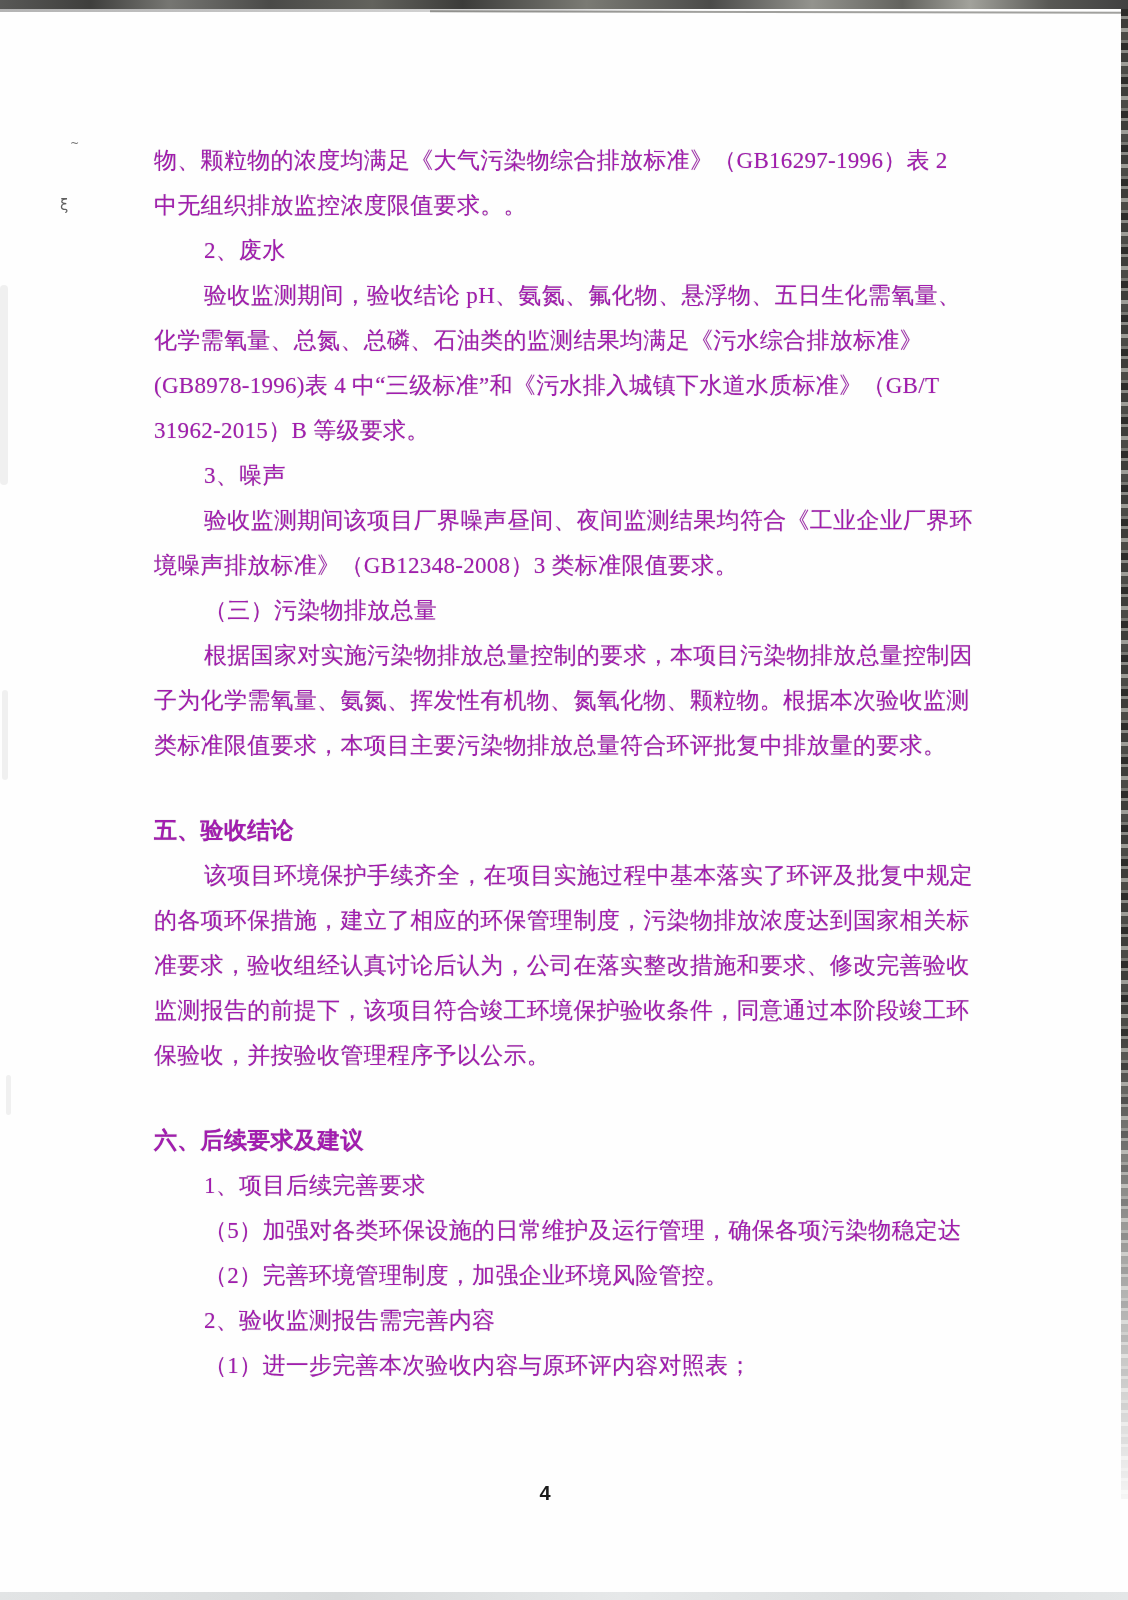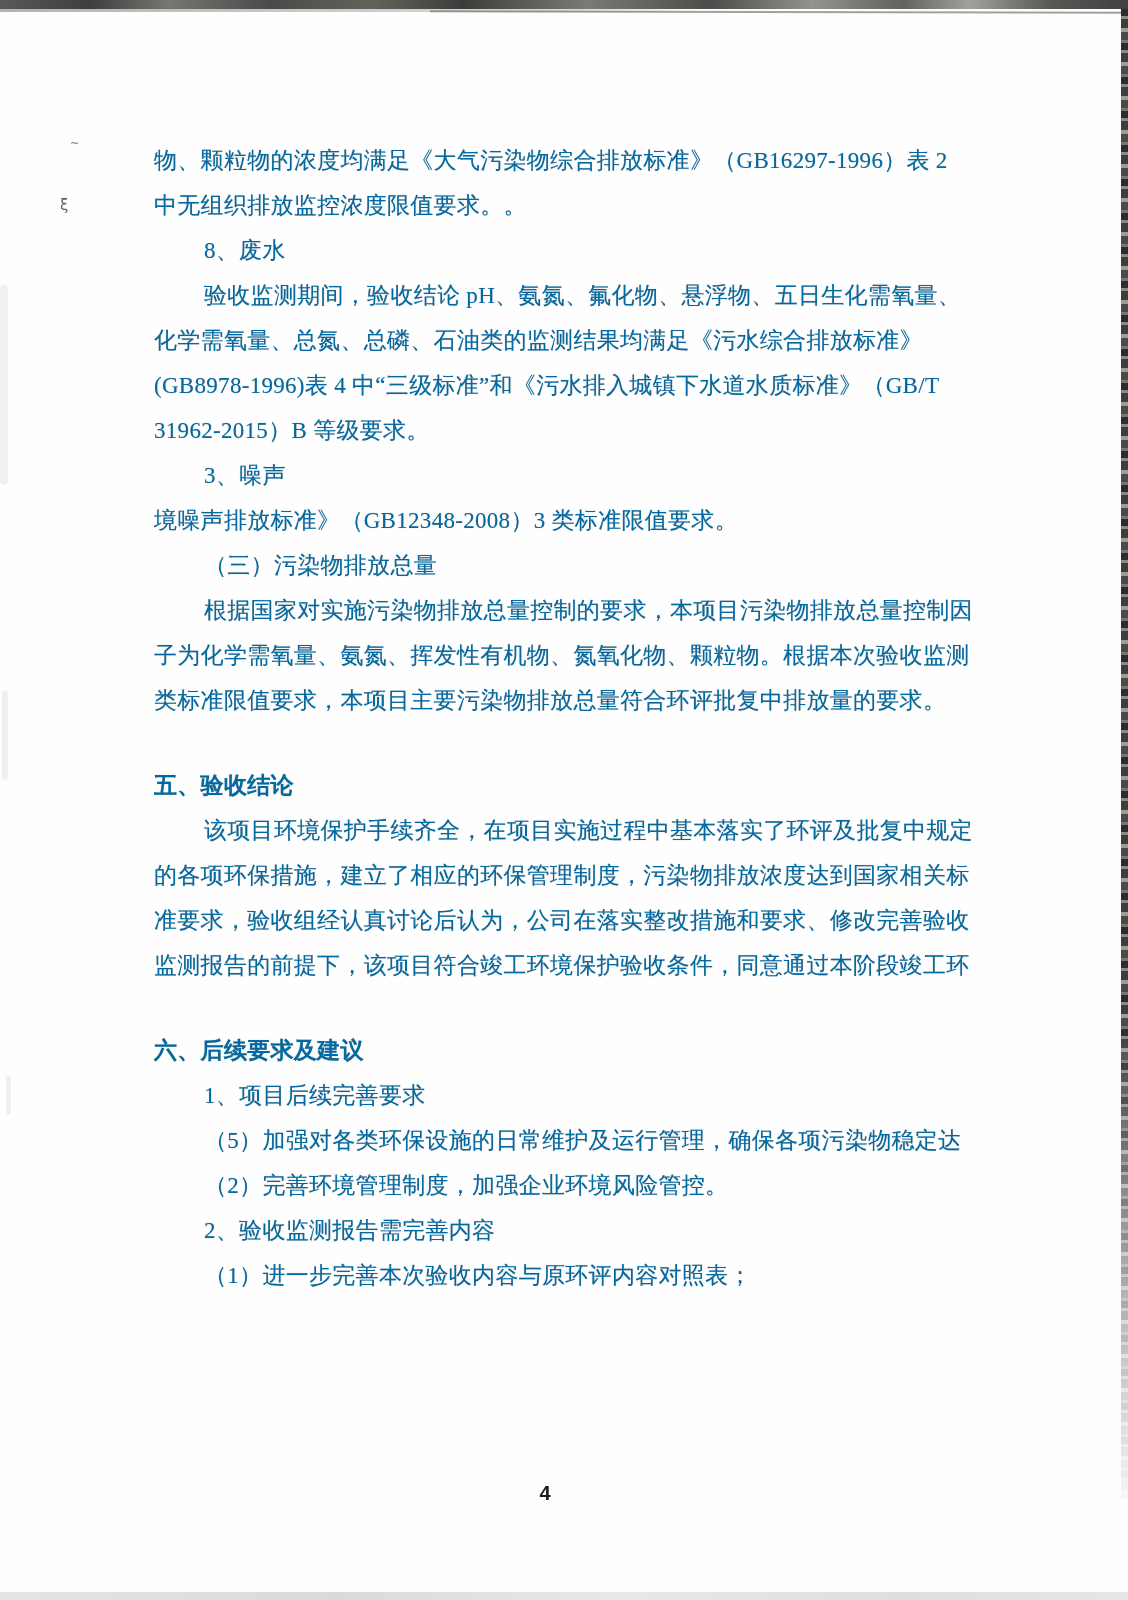--- a/index.html
+++ b/index.html
@@ -93,21 +93,21 @@
   .textcol {
     position: absolute;
     left: 154px;
     top: 138px;
     width: 782px;
   }
   .line {
     height: 45px;
     line-height: 45px;
     font-size: 23px;
-    color: #0369a1;
+    color: #a21caf;
     letter-spacing: 0.3px;
     white-space: nowrap;
     text-shadow: 0 0 1px rgba(45,45,45,0.35);
   }
   .line.para { padding-left: 50px; }
   .line.head { font-weight: 700; margin-top: 40px; font-family: Liberation Serif, serif; }
   .line.item-bold { font-weight: 400; padding-left: 50px; }
 
   .footer {
     position: absolute;
@@ -139,36 +139,38 @@
   <span class="speck speck-tilde">~</span>
   <span class="speck speck-xi">ξ</span>
   <div class="smudge smudge-1"></div>
   <div class="smudge smudge-2"></div>
   <div class="smudge smudge-3"></div>
 
   <main class="textcol">
 
   <div class="line cont">物、颗粒物的浓度均满足《大气污染物综合排放标准》（GB16297-1996）表 2</div>
       <div class="line cont">中无组织排放监控浓度限值要求。。</div>
-      <div class="line para">8、废水</div>
+      <div class="line para">2、废水</div>
       <div class="line para">验收监测期间，验收结论 pH、氨氮、氟化物、悬浮物、五日生化需氧量、</div>
       <div class="line cont">化学需氧量、总氮、总磷、石油类的监测结果均满足《污水综合排放标准》</div>
       <div class="line cont">(GB8978-1996)表 4 中“三级标准”和《污水排入城镇下水道水质标准》（GB/T</div>
       <div class="line cont">31962-2015）B 等级要求。</div>
       <div class="line para">3、噪声</div>
+      <div class="line para">验收监测期间该项目厂界噪声昼间、夜间监测结果均符合《工业企业厂界环</div>
       <div class="line cont">境噪声排放标准》（GB12348-2008）3 类标准限值要求。</div>
       <div class="line para">（三）污染物排放总量</div>
       <div class="line para">根据国家对实施污染物排放总量控制的要求，本项目污染物排放总量控制因</div>
       <div class="line cont">子为化学需氧量、氨氮、挥发性有机物、氮氧化物、颗粒物。根据本次验收监测</div>
       <div class="line cont">类标准限值要求，本项目主要污染物排放总量符合环评批复中排放量的要求。</div>
       <div class="line head">五、验收结论</div>
       <div class="line para">该项目环境保护手续齐全，在项目实施过程中基本落实了环评及批复中规定</div>
       <div class="line cont">的各项环保措施，建立了相应的环保管理制度，污染物排放浓度达到国家相关标</div>
       <div class="line cont">准要求，验收组经认真讨论后认为，公司在落实整改措施和要求、修改完善验收</div>
       <div class="line cont">监测报告的前提下，该项目符合竣工环境保护验收条件，同意通过本阶段竣工环</div>
+      <div class="line cont">保验收，并按验收管理程序予以公示。</div>
       <div class="line head">六、后续要求及建议</div>
       <div class="line para">1、项目后续完善要求</div>
       <div class="line para">（5）加强对各类环保设施的日常维护及运行管理，确保各项污染物稳定达</div>
       <div class="line para">（2）完善环境管理制度，加强企业环境风险管控。</div>
       <div class="line item-bold">2、验收监测报告需完善内容</div>
       <div class="line para">（1）进一步完善本次验收内容与原环评内容对照表；</div>
     </main>
 
   <div class="footer">4</div>
 

